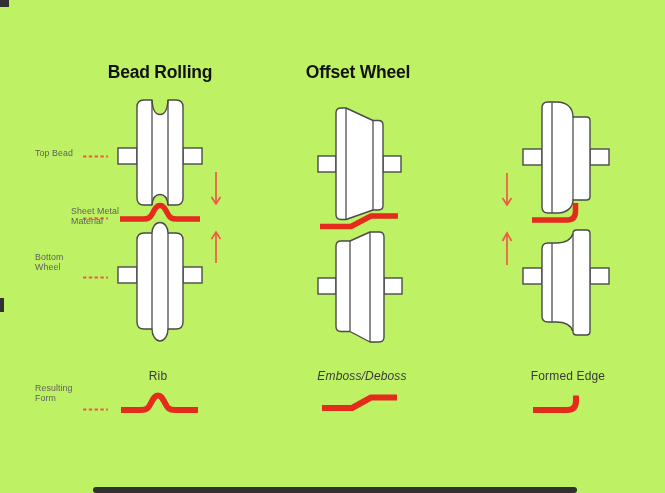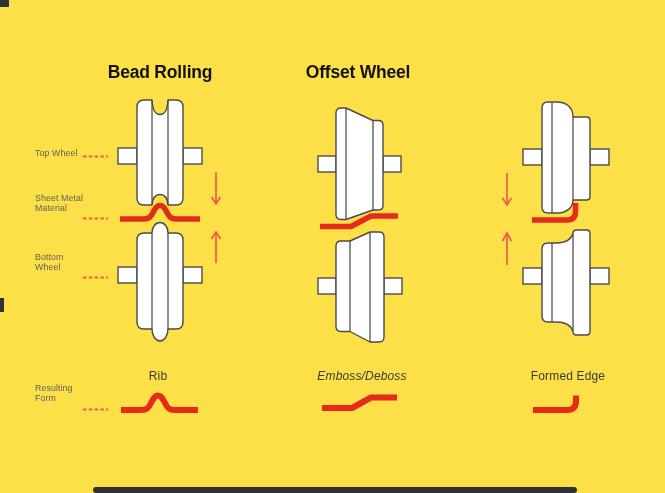--- a/index.html
+++ b/index.html
@@ -6,21 +6,21 @@
     --outline:#4a4a4a;
     --red:#e42b1c;
     --red-light:#f05a46;
     --title-ink:#121212;
     --label-gray:#5e5e5e;
     --form-ink:#3a3a3a;
     --artifact:#313131;
   }
   html,body{margin:0;padding:0;background:#ffffff;}
   #canvas{
-    position:relative;width:665px;height:493px;background:#fde047;overflow:hidden;
+    position:relative;width:665px;height:493px;background:#bef264;overflow:hidden;
     font-family:"Liberation Sans","DejaVu Sans",sans-serif;
   }
   #diagram{position:absolute;left:0;top:0;}
   .col-title{
     position:absolute;top:62px;text-align:center;
     font-size:17.5px;font-weight:bold;letter-spacing:-0.2px;color:var(--title-ink);
   }
   .side-label{
     position:absolute;left:35px;width:62px;
     font-size:8.8px;line-height:9.7px;color:var(--label-gray);letter-spacing:0.1px;
@@ -159,24 +159,24 @@
       </g>
 
       <path class="formline" d="M 533 410 L 567 410 Q 576 410 576 401 L 576 395.5"></path>
     </g>
   </svg>
 
   <div class="col-title" style="left:80px;width:160px;">Bead Rolling</div>
   <div class="col-title" style="left:278px;width:160px;">Offset Wheel</div>
 
   <div class="side-label" style="top:149px;">
-    <span>Top Wheel</span>
+    <span>Top Bead</span>
     <span></span>
   </div>
-  <div class="side-label" style="top:194px;">
+  <div class="side-label" style="top:207px;margin-left:36px;">
     <span>Sheet Metal</span>
     <span>Material</span>
   </div>
   <div class="side-label" style="top:253px;">
     <span>Bottom</span>
     <span>Wheel</span>
   </div>
   <div class="side-label" style="top:384px;">
     <span>Resulting</span>
     <span>Form</span>

